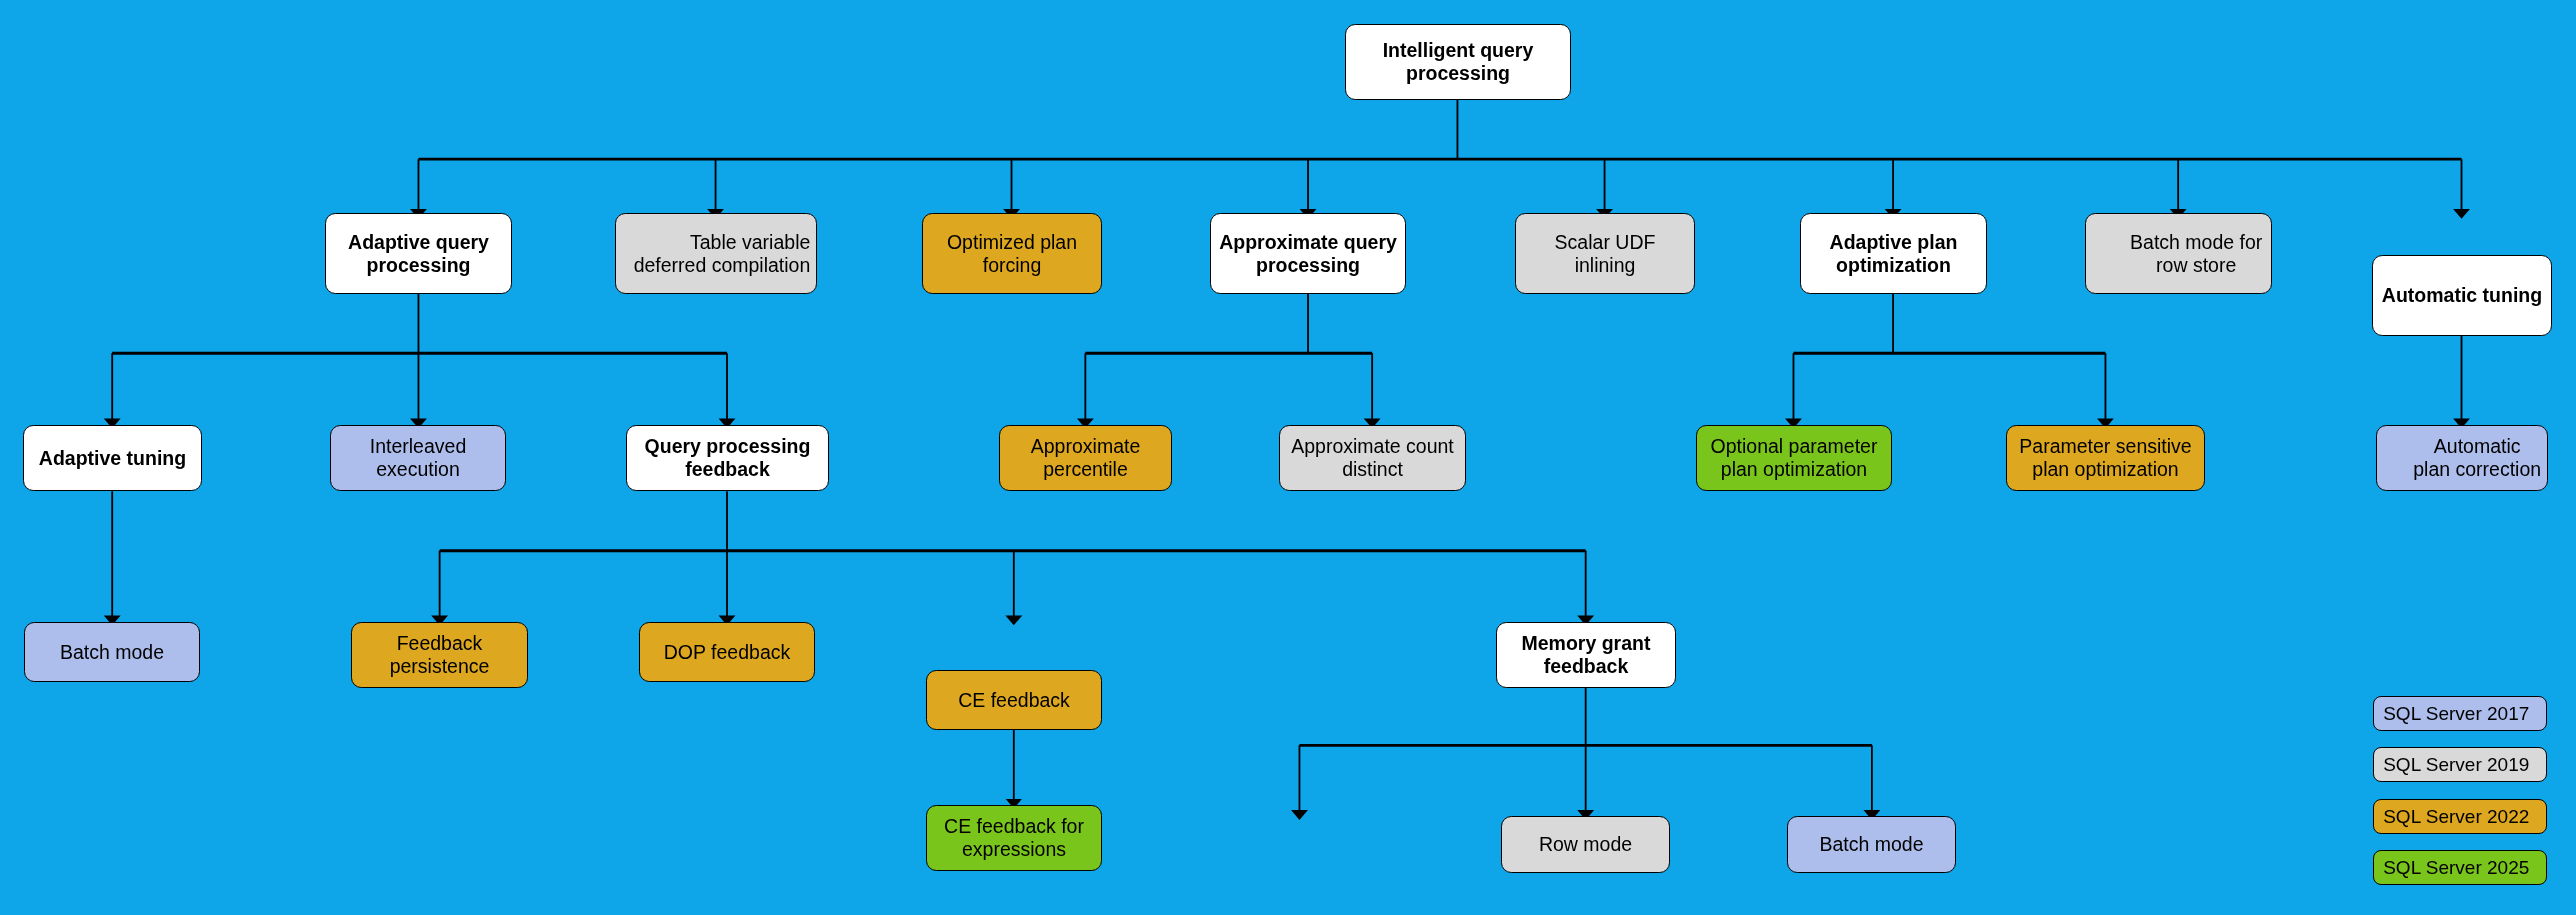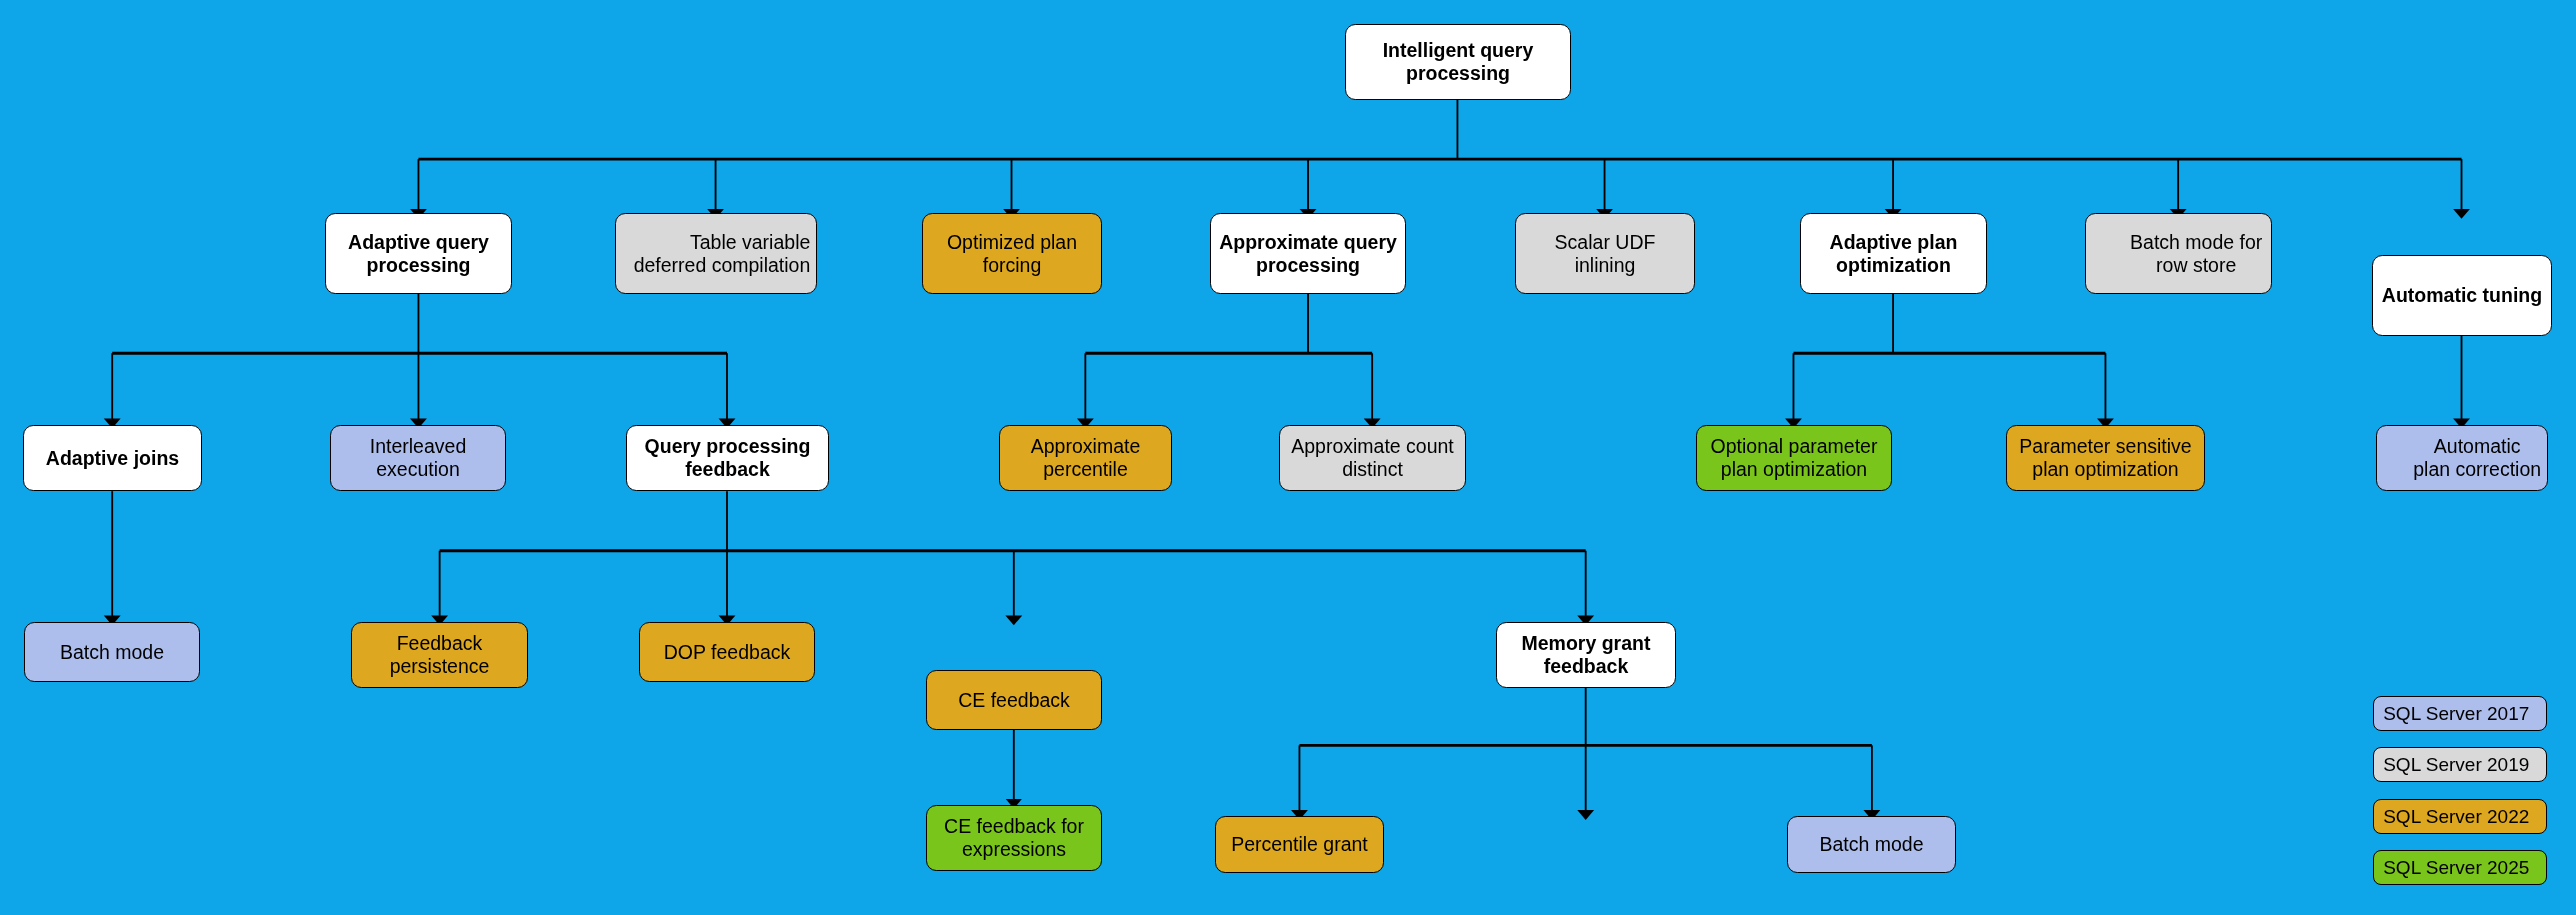--- a/index.html
+++ b/index.html
@@ -132,21 +132,21 @@
   <div class="node bold fill-white" style="left:1210px; top:213px; width:196px; height:81px;">Approximate query processing</div>
 
   <div class="node fill-gray" style="left:1515px; top:213px; width:180px; height:81px;">Scalar UDF inlining</div>
 
   <div class="node bold fill-white" style="left:1800px; top:213px; width:187px; height:81px;">Adaptive plan optimization</div>
 
   <div class="node fill-gray" style="left:2085px; top:213px; width:187px; height:81px;padding-left:41px;">Batch mode for row store</div>
 
   <div class="node bold fill-white" style="left:2372px; top:213px; width:180px; height:81px;margin-top:42px;">Automatic tuning</div>
 
-  <div class="node bold fill-white" style="left:23px; top:425px; width:179px; height:66px;">Adaptive joins</div>
+  <div class="node bold fill-white" style="left:23px; top:425px; width:179px; height:66px;">Adaptive tuning</div>
 
   <div class="node fill-blue" style="left:330px; top:425px; width:176px; height:66px;">Interleaved execution</div>
 
   <div class="node bold fill-white" style="left:626px; top:425px; width:203px; height:66px;">Query processing feedback</div>
 
   <div class="node fill-orange" style="left:999px; top:425px; width:173px; height:66px;">Approximate percentile</div>
 
   <div class="node fill-gray" style="left:1279px; top:425px; width:187px; height:66px;">Approximate count distinct</div>
 
   <div class="node fill-green" style="left:1696px; top:425px; width:196px; height:66px;">Optional parameter plan optimization</div>
@@ -160,22 +160,22 @@
   <div class="node fill-orange" style="left:351px; top:622px; width:177px; height:66px;">Feedback persistence</div>
 
   <div class="node fill-orange" style="left:639px; top:622px; width:176px; height:60px;">DOP feedback</div>
 
   <div class="node fill-orange" style="left:926px; top:622px; width:176px; height:60px;margin-top:48px;">CE feedback</div>
 
   <div class="node bold fill-white" style="left:1496px; top:622px; width:180px; height:66px;">Memory grant feedback</div>
 
   <div class="node fill-green" style="left:926px; top:805px; width:176px; height:66px;">CE feedback for expressions</div>
 
-  <div class="node fill-orange" style="left:1215px; top:816px; width:169px; height:57px;">Percentile grant</div>
 
+  <div class="node fill-gray" style="left:1501px; top:816px; width:169px; height:57px;">Row mode</div>
 
   <div class="node fill-blue" style="left:1787px; top:816px; width:169px; height:57px;">Batch mode</div>
 
   <div class="legend fill-blue" style="left:2373px; top:696px; width:174px; height:35px;">SQL Server 2017</div>
 
   <div class="legend fill-gray" style="left:2373px; top:747px; width:174px; height:35px;">SQL Server 2019</div>
 
   <div class="legend fill-orange" style="left:2373px; top:799px; width:174px; height:35px;">SQL Server 2022</div>
 
   <div class="legend fill-green" style="left:2373px; top:850px; width:174px; height:35px;">SQL Server 2025</div>

